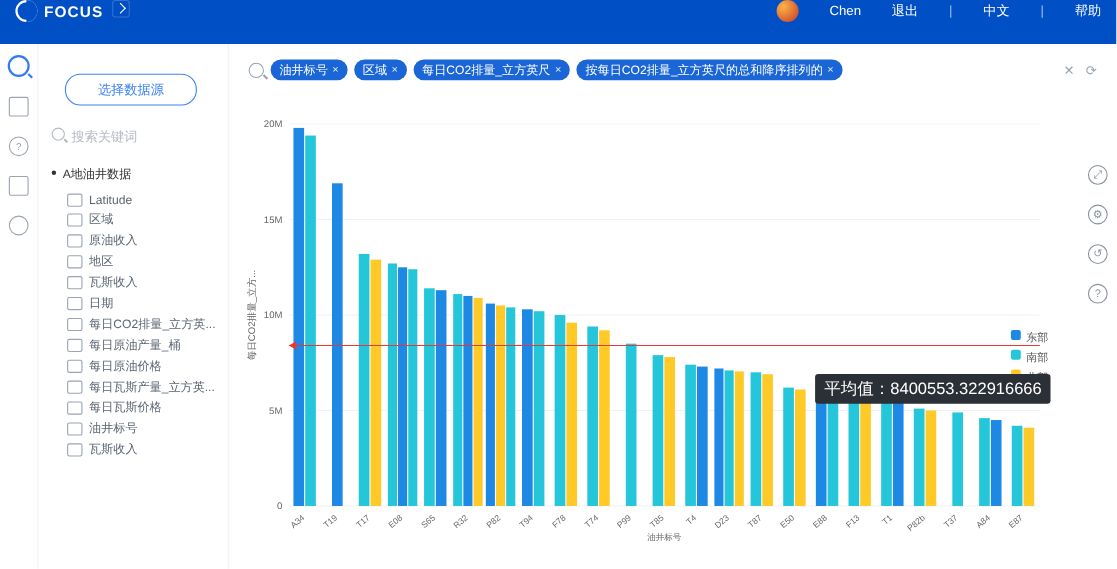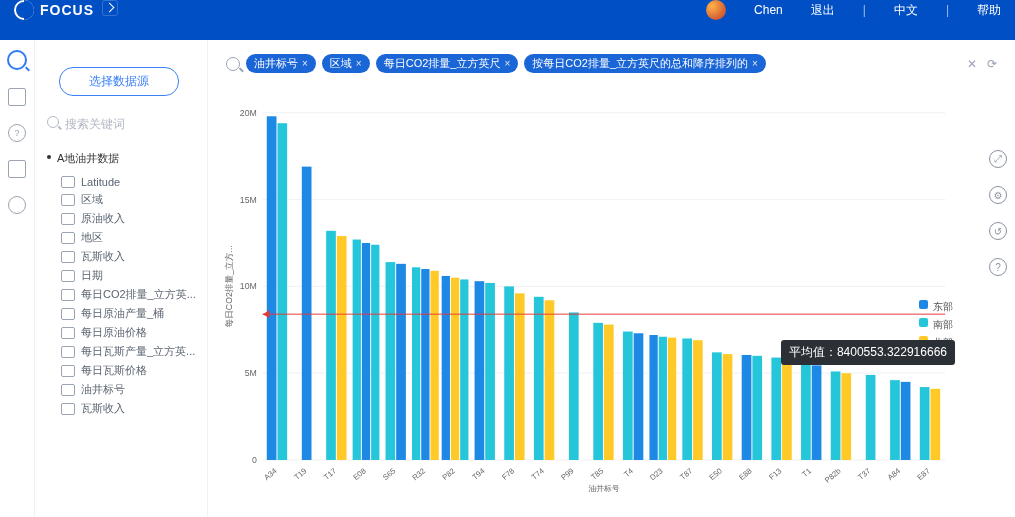--- a/index.html
+++ b/index.html
@@ -45,21 +45,21 @@
   .tb-ic{width:16px;height:16px;border:1.5px solid #8a93a2;border-radius:3px}
   .tb-pie{width:16px;height:16px;border-radius:50%;background:conic-gradient(#1976d2 0 80%,#e0e6ef 0)}
   .ops{border:1px solid #d9dee7;border-radius:14px;padding:4px 12px;font-size:12px;color:#555}
   .chartwrap{flex:1;position:relative;padding:0 60px 0 10px}
   svg.chart{width:100%;height:100%}
   .rtool{position:absolute;right:8px;top:110px;display:flex;flex-direction:column;gap:18px;color:#8a93a2}
   .rtool .ric{width:16px;height:16px;border:1.5px solid #8a93a2;border-radius:50%;display:flex;align-items:center;justify-content:center;font-size:10px}
   .legend{position:absolute;right:62px;top:260px;font-size:10px;color:#555}
   .legend div{display:flex;align-items:flex-start;gap:5px;margin-bottom:4px}
   .lg{width:9px;height:9px;border-radius:2px}
-  .avgtip{position:absolute;right:60px;top:300px;background:#2b2f36;color:#fff;font-size:12px;padding:4px 8px;border-radius:3px;white-space:nowrap}
+  .avgtip{position:absolute;right:60px;top:300px;background:#2b2f36;color:#fff;font-size:15px;padding:4px 8px;border-radius:3px;white-space:nowrap}
   .ylab{font-size:9px;fill:#666}
   .xlab{font-size:8px;fill:#666}
 </style>
 </head>
 <body>
 
 <div class="topbar">
   <div class="logo">
     <span class="logo-icon"></span>
     <span>FOCUS</span>

